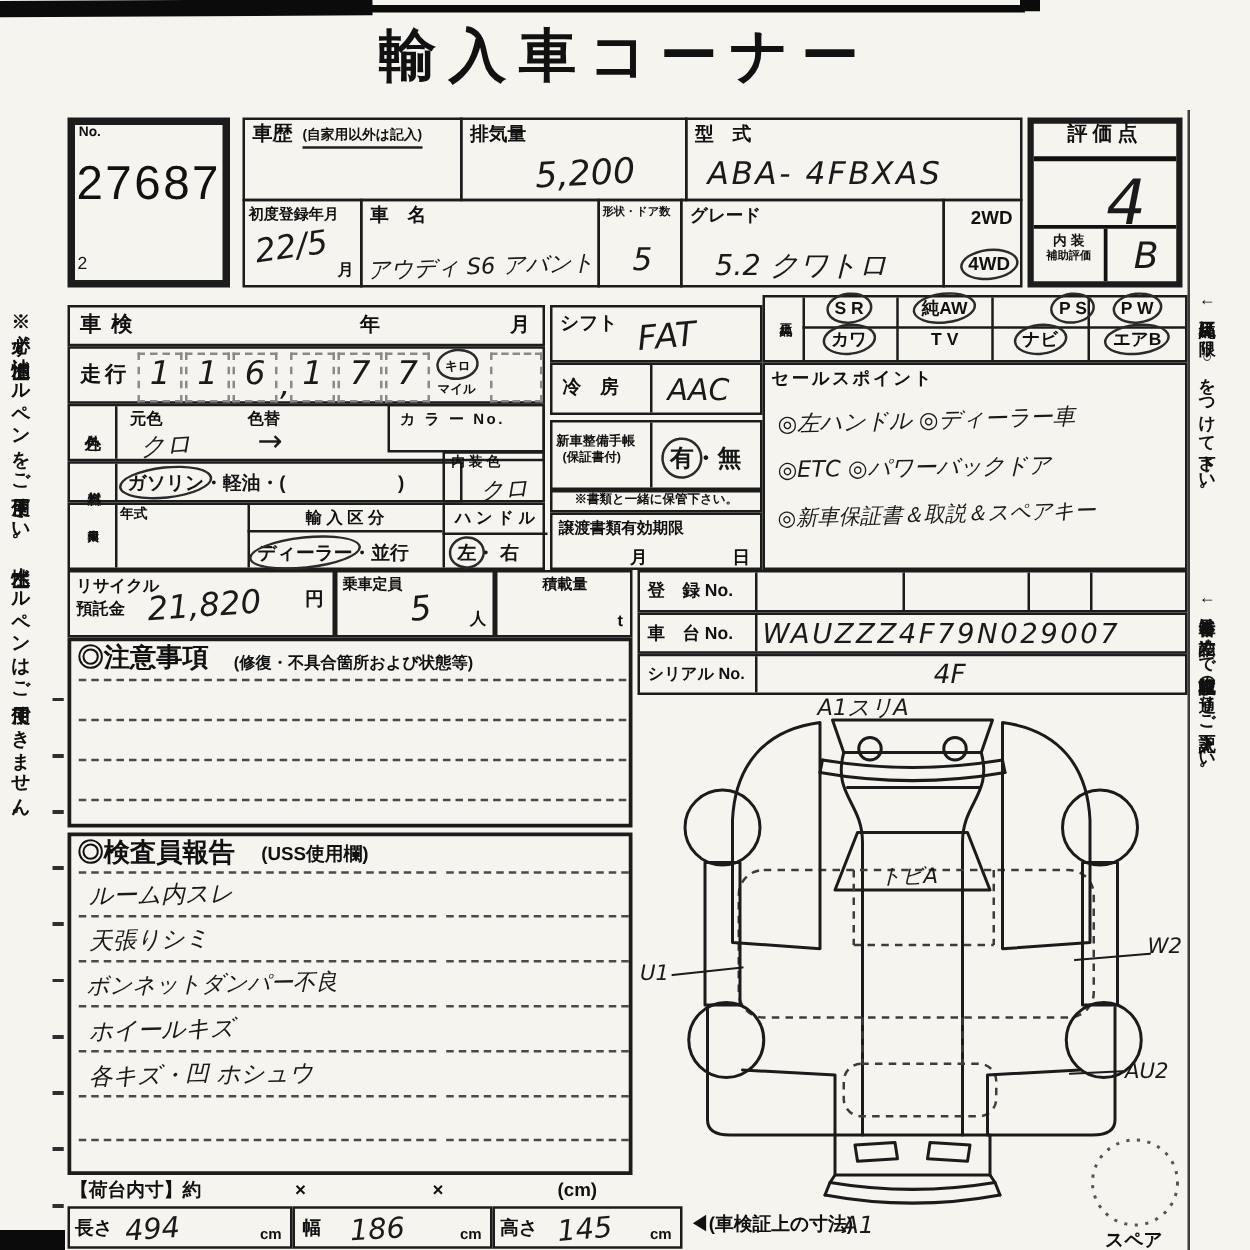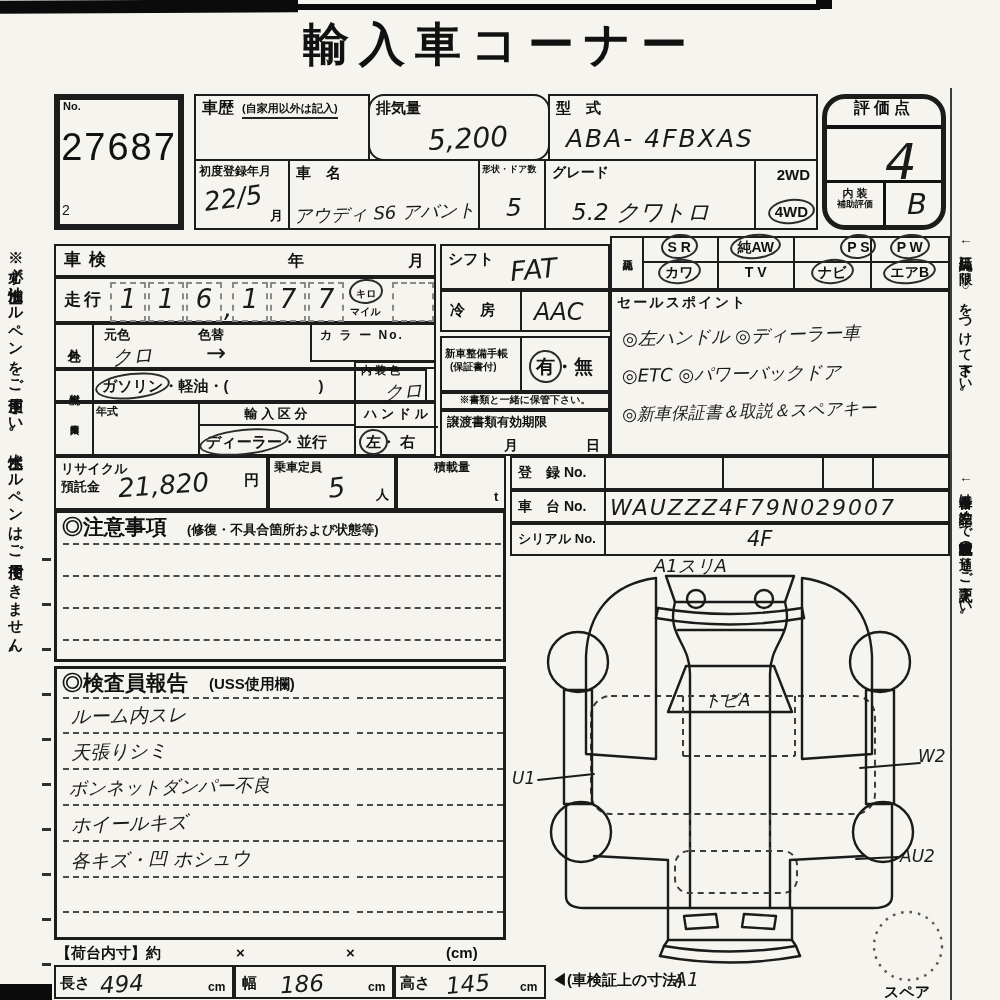--- a/index.html
+++ b/index.html
@@ -40,21 +40,21 @@
   <div class="cell" style="left:54px;top:94px;width:130px;height:136px;border-width:6px;">
     <div class="abs lbl" style="left:3px;top:1px;font-size:11px;">No.</div>
     <div class="abs" style="left:0;top:26px;width:100%;text-align:center;font-size:38px;letter-spacing:2px;color:#111;">27687</div>
     <div class="abs" style="left:2px;top:102px;font-size:14px;">2</div>
   </div>
 
   <div class="cell" style="left:194px;top:94px;width:176px;height:67px;">
     <span class="lbl" style="position:absolute;left:6px;top:4px;font-size:16px;"><span>車歴</span></span>
     <span class="lbl" style="position:absolute;left:46px;top:7px;font-size:11px;border-bottom:2px solid #222;padding-bottom:2px;">(自家用以外は記入)</span>
   </div>
-  <div class="cell" style="left:368px;top:94px;width:182px;height:67px;border-radius:16px;">
+  <div class="cell" style="left:368px;top:94px;width:182px;height:67px;">
     <span class="lbl" style="position:absolute;left:6px;top:4px;font-size:15px;">排気量</span>
     <span class="hw" style="position:absolute;left:58px;top:26px;font-size:28px;transform:rotate(-3deg);">5,200</span>
   </div>
   <div class="cell" style="left:548px;top:94px;width:270px;height:67px;">
     <span class="lbl" style="position:absolute;left:6px;top:4px;font-size:15px;">型　式</span>
     <span class="hw" style="position:absolute;left:16px;top:28px;font-size:25px;letter-spacing:2px;">ABA- 4FBXAS</span>
   </div>
 
   <div class="cell" style="left:194px;top:159px;width:96px;height:71px;">
     <span class="lbl" style="position:absolute;left:3px;top:4px;font-size:12px;">初度登録年月</span>
@@ -71,21 +71,21 @@
   </div>
   <div class="cell" style="left:544px;top:159px;width:212px;height:71px;">
     <span class="lbl" style="position:absolute;left:6px;top:4px;font-size:14px;">グレード</span>
     <span class="hw" style="position:absolute;left:26px;top:36px;font-size:23px;">5.2 クワトロ</span>
   </div>
   <div class="cell" style="left:754px;top:159px;width:64px;height:71px;">
     <span class="lbl" style="position:absolute;right:6px;top:6px;font-size:15px;">2WD</span>
     <span class="oval" style="position:absolute;right:8px;top:42px;"><span class="lbl" style="font-size:15px;">4WD</span></span>
   </div>
 
-  <div class="cell" style="left:822px;top:94px;width:124px;height:136px;border-width:5px;border-radius:23px;">
+  <div class="cell" style="left:822px;top:94px;width:124px;height:136px;border-width:5px;">
     <div style="border-bottom:4px solid #111;height:26px;text-align:center;">
       <span class="lbl" style="font-size:16px;letter-spacing:4px;">評価点</span>
     </div>
     <span class="hw" style="position:absolute;left:58px;top:34px;font-size:50px;">4</span>
     <div class="abs" style="left:0;bottom:0;width:100%;height:42px;border-top:3px solid #111;">
       <div class="abs" style="left:0;top:0;width:56px;height:100%;border-right:3px solid #111;text-align:center;">
         <div class="lbl" style="font-size:11px;margin-top:5px;">内 装</div>
         <div class="lbl" style="font-size:9px;">補助評価</div>
       </div>
       <span class="hw" style="position:absolute;left:80px;top:4px;font-size:29px;">B</span>
@@ -117,21 +117,21 @@
     </div>
     <span class="lbl" style="position:absolute;left:48px;top:3px;font-size:13px;">元色</span>
     <span class="hw" style="position:absolute;left:56px;top:18px;font-size:20px;transform:rotate(-4deg);">クロ</span>
     <span class="lbl" style="position:absolute;left:142px;top:3px;font-size:13px;">色替</span>
     <span class="hw" style="position:absolute;left:150px;top:14px;font-size:24px;">→</span>
   </div>
   <div class="cell" style="left:310px;top:323px;width:126px;height:39px;">
     <span class="lbl" style="position:absolute;left:8px;top:4px;font-size:12px;letter-spacing:2px;">カ ラ ー No.</span>
   </div>
 
-  <div class="cell" style="left:54px;top:369px;width:373px;height:33px;">
+  <div class="cell" style="left:54px;top:369px;width:316px;height:33px;">
     <div class="abs" style="left:0;top:0;width:36px;height:100%;border-right:2px solid #1c1c1c;text-align:center;">
       <span class="lbl vtext" style="font-size:11px;margin-top:1px;display:inline-block;">燃料</span>
     </div>
     <span style="position:absolute;left:46px;top:6px;font-size:15px;font-weight:bold;">
       <span class="oval"><span>ガソリン</span></span><span>・軽油・(</span><span style="display:inline-block;width:90px;"></span><span>)</span>
     </span>
   </div>
   <div class="cell" style="left:354px;top:361px;width:82px;height:41px;">
     <span class="lbl" style="position:absolute;left:5px;top:2px;font-size:11px;">内 装 色</span>
     <span class="hw" style="position:absolute;left:28px;top:16px;font-size:19px;transform:rotate(-4deg);">クロ</span>

